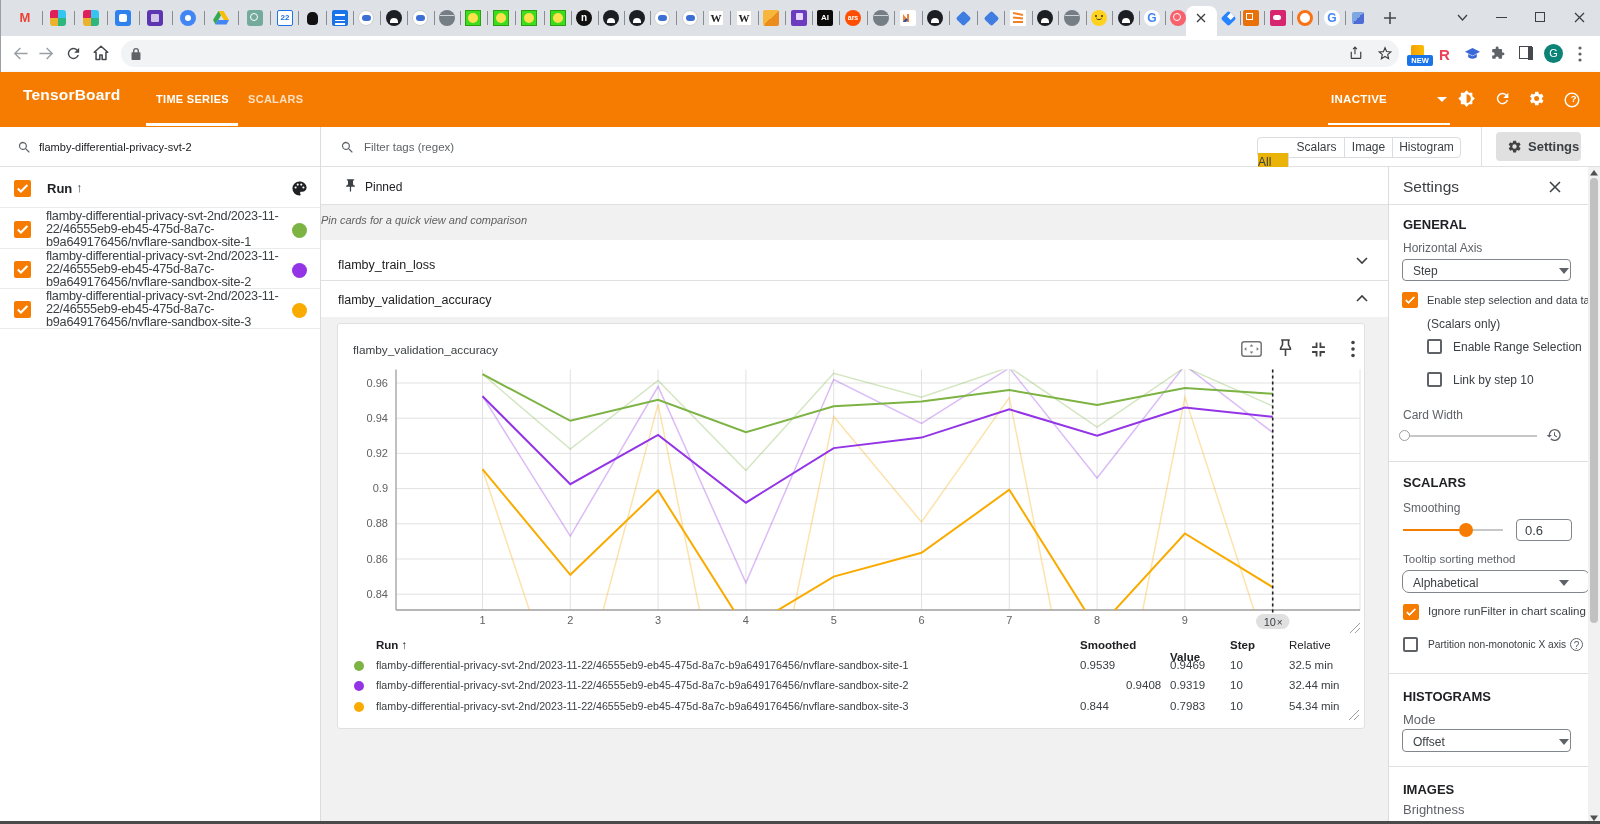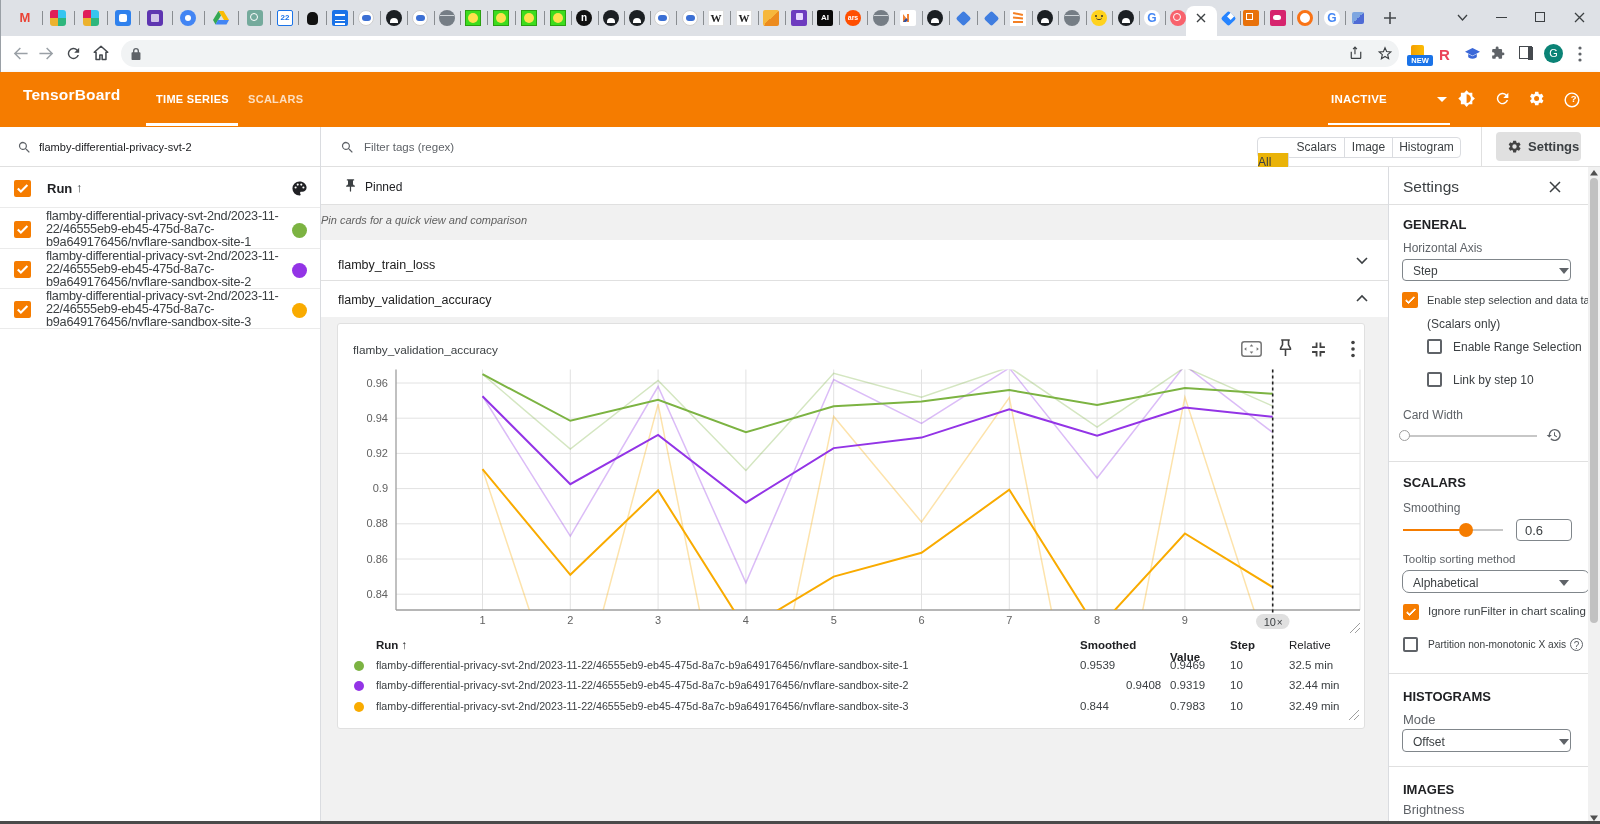--- a/index.html
+++ b/index.html
@@ -483,21 +483,21 @@
   <div class="ab" style="left:38px;top:355px;font-size:10.7px;color:#3c4043;">flamby-differential-privacy-svt-2nd/2023-11-22/46555eb9-eb45-475d-8a7c-b9a649176456/nvflare-sandbox-site-2</div>
   <div class="ab" style="left:742px;top:355px;font-size:11.5px;color:#3c4043;margin-left:46px;">0.9408</div>
   <div class="ab" style="left:832px;top:355px;font-size:11.5px;color:#3c4043;">0.9319</div>
   <div class="ab" style="left:892px;top:355px;font-size:11.5px;color:#3c4043;">10</div>
   <div class="ab" style="left:951px;top:355px;font-size:11.5px;color:#3c4043;">32.44 min</div>
   <div class="ab" style="left:16px;top:378px;width:10px;height:10px;border-radius:50%;background:#f9ab00;"></div>
   <div class="ab" style="left:38px;top:376px;font-size:10.7px;color:#3c4043;">flamby-differential-privacy-svt-2nd/2023-11-22/46555eb9-eb45-475d-8a7c-b9a649176456/nvflare-sandbox-site-3</div>
   <div class="ab" style="left:742px;top:376px;font-size:11.5px;color:#3c4043;">0.844</div>
   <div class="ab" style="left:832px;top:376px;font-size:11.5px;color:#3c4043;">0.7983</div>
   <div class="ab" style="left:892px;top:376px;font-size:11.5px;color:#3c4043;">10</div>
-  <div class="ab" style="left:951px;top:376px;font-size:11.5px;color:#3c4043;">32.49 min</div>
+  <div class="ab" style="left:951px;top:376px;font-size:11.5px;color:#3c4043;">54.34 min</div>
 </div>
 </div>
 
 <div class="ab" id="panel" style="left:1388px;top:167px;width:200px;height:657px;background:#fff;border-left:1px solid #dadce0;overflow:hidden;">
   <div class="ab" style="left:14px;top:11px;font-size:15.5px;color:#3c4043;">Settings</div>
   <svg class="ab" style="left:160px;top:14px" width="12" height="12" viewBox="0 0 12 12">
       <path d="M1 1l10 10M11 1L1 11" stroke="#3c4043" stroke-width="1.5"></path>
     </svg>
   <div class="ab" style="left:0;top:37px;width:200px;height:1px;background:#e0e0e0;"></div>
   <div class="ab" style="left:14px;top:50px;font-size:13px;font-weight:bold;color:#202124;">GENERAL</div>

